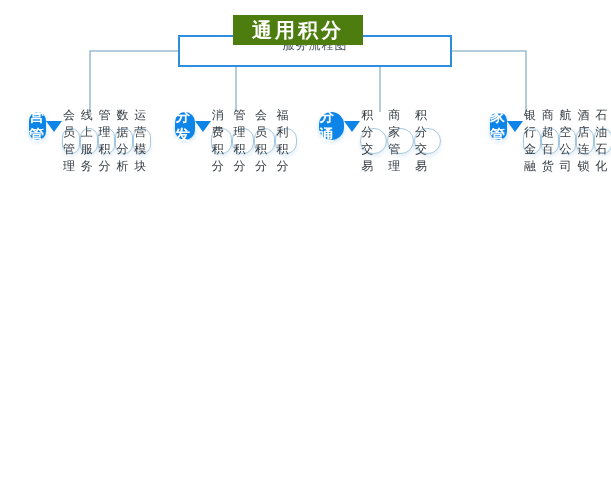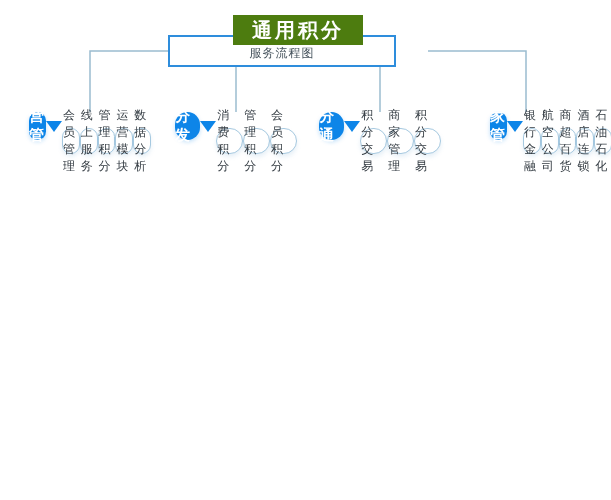--- a/index.html
+++ b/index.html
@@ -12,26 +12,26 @@
     width:611px;height:500px;
     background:#ffffff;
     overflow:hidden;
   }
   .connectors{
     position:absolute;left:0;top:0;
     width:611px;height:500px;
   }
   .root-box{
     position:absolute;
-    left:168px;top:35px;
-    width:228px;height:32px;
+    left:178px;top:35px;
+    width:274px;height:32px;
     box-sizing:border-box;
     border:2px solid #2e8ddc;
     background:#ffffff;
-    display:flex;align-items:flex-end;justify-content:center;
+    display:flex;justify-content:center;
     padding-bottom:3px;
     z-index:1;
   }
   .root-box .subtitle{
     font-size:12px;
     color:#45525c;
     letter-spacing:1px;
   }
   .title-box{
     position:absolute;
@@ -114,40 +114,43 @@
     <div class="item-pill">
         <span>会员管理</span>
       </div>
     <div class="item-pill">
         <span>线上服务</span>
       </div>
     <div class="item-pill">
         <span>管理积分</span>
       </div>
     <div class="item-pill">
-        <span>运营模块</span>
+        <span>数据分析</span>
       </div>
     <div class="item-pill">
-        <span>数据分析</span>
+        <span>运营模块</span>
       </div>
   </div>
 
   <div class="column col-2">
     <div class="header-pill">
       <span>积分发行</span>
     </div>
     <div class="arrow-down"></div>
     <div class="item-pill">
         <span>消费积分</span>
       </div>
     <div class="item-pill">
         <span>管理积分</span>
       </div>
     <div class="item-pill">
         <span>会员积分</span>
+      </div>
+    <div class="item-pill">
+        <span>福利积分</span>
       </div>
   </div>
 
   <div class="column col-3">
     <div class="header-pill">
       <span>积分通兑</span>
     </div>
     <div class="arrow-down"></div>
     <div class="item-pill">
         <span>积分交易</span>
@@ -162,24 +165,24 @@
 
   <div class="column col-4">
     <div class="header-pill">
       <span>商家管理</span>
     </div>
     <div class="arrow-down"></div>
     <div class="item-pill">
         <span>银行金融</span>
       </div>
     <div class="item-pill">
-        <span>航空公司</span>
+        <span>商超百货</span>
       </div>
     <div class="item-pill">
-        <span>商超百货</span>
+        <span>航空公司</span>
       </div>
     <div class="item-pill">
         <span>酒店连锁</span>
       </div>
     <div class="item-pill">
         <span>石油石化</span>
       </div>
   </div>
 
 </div>

